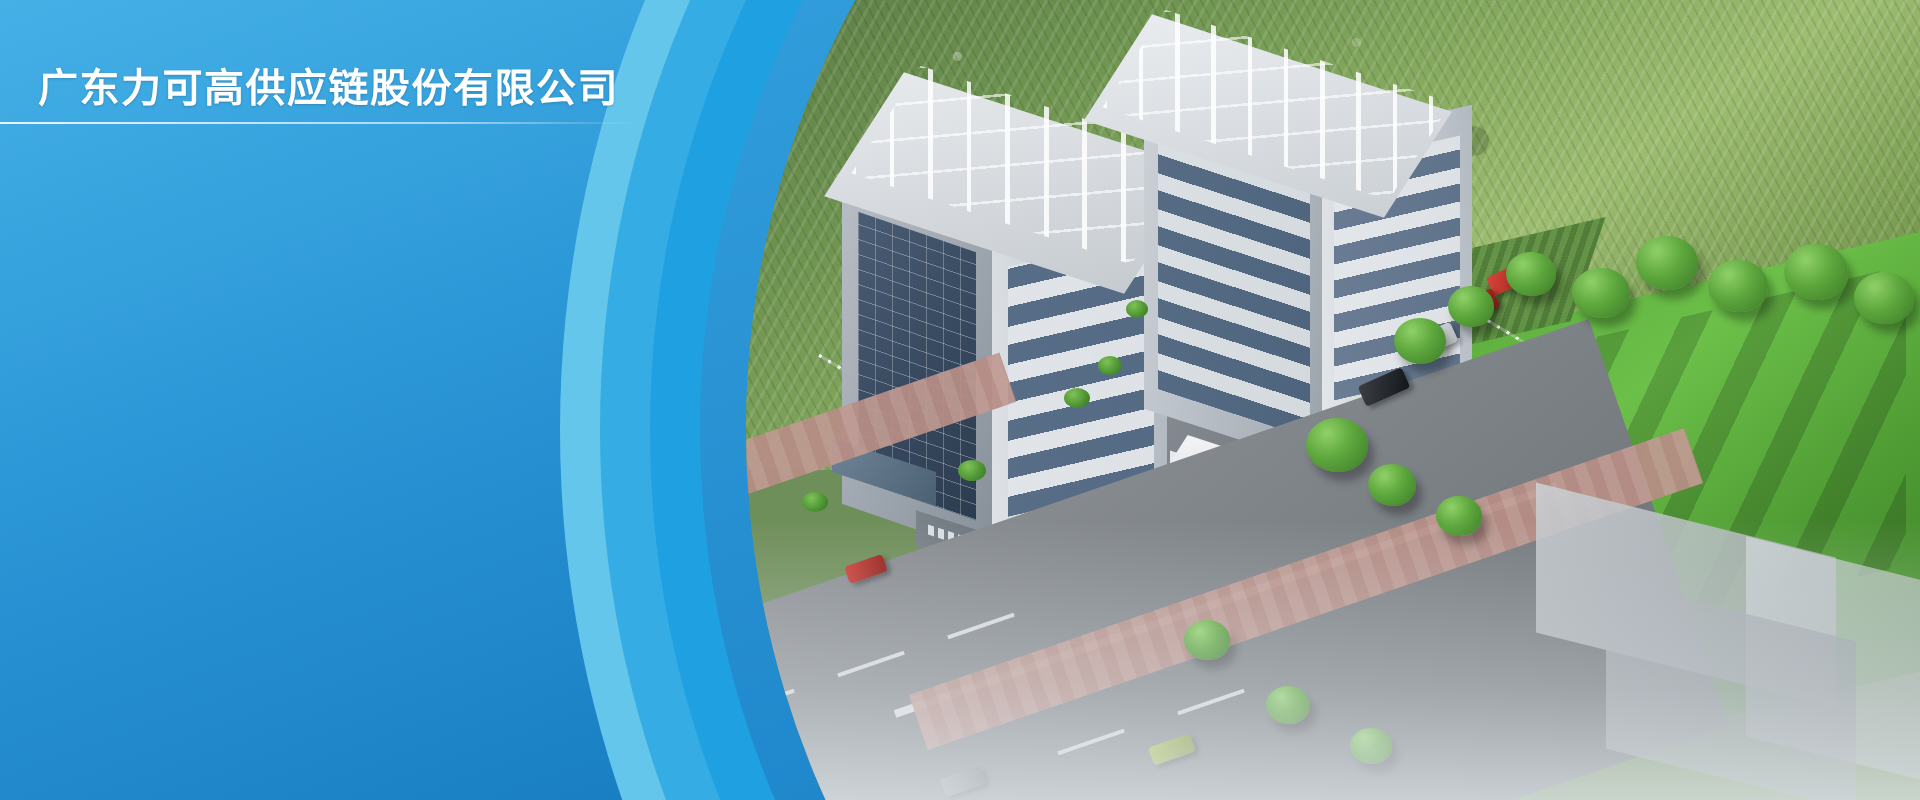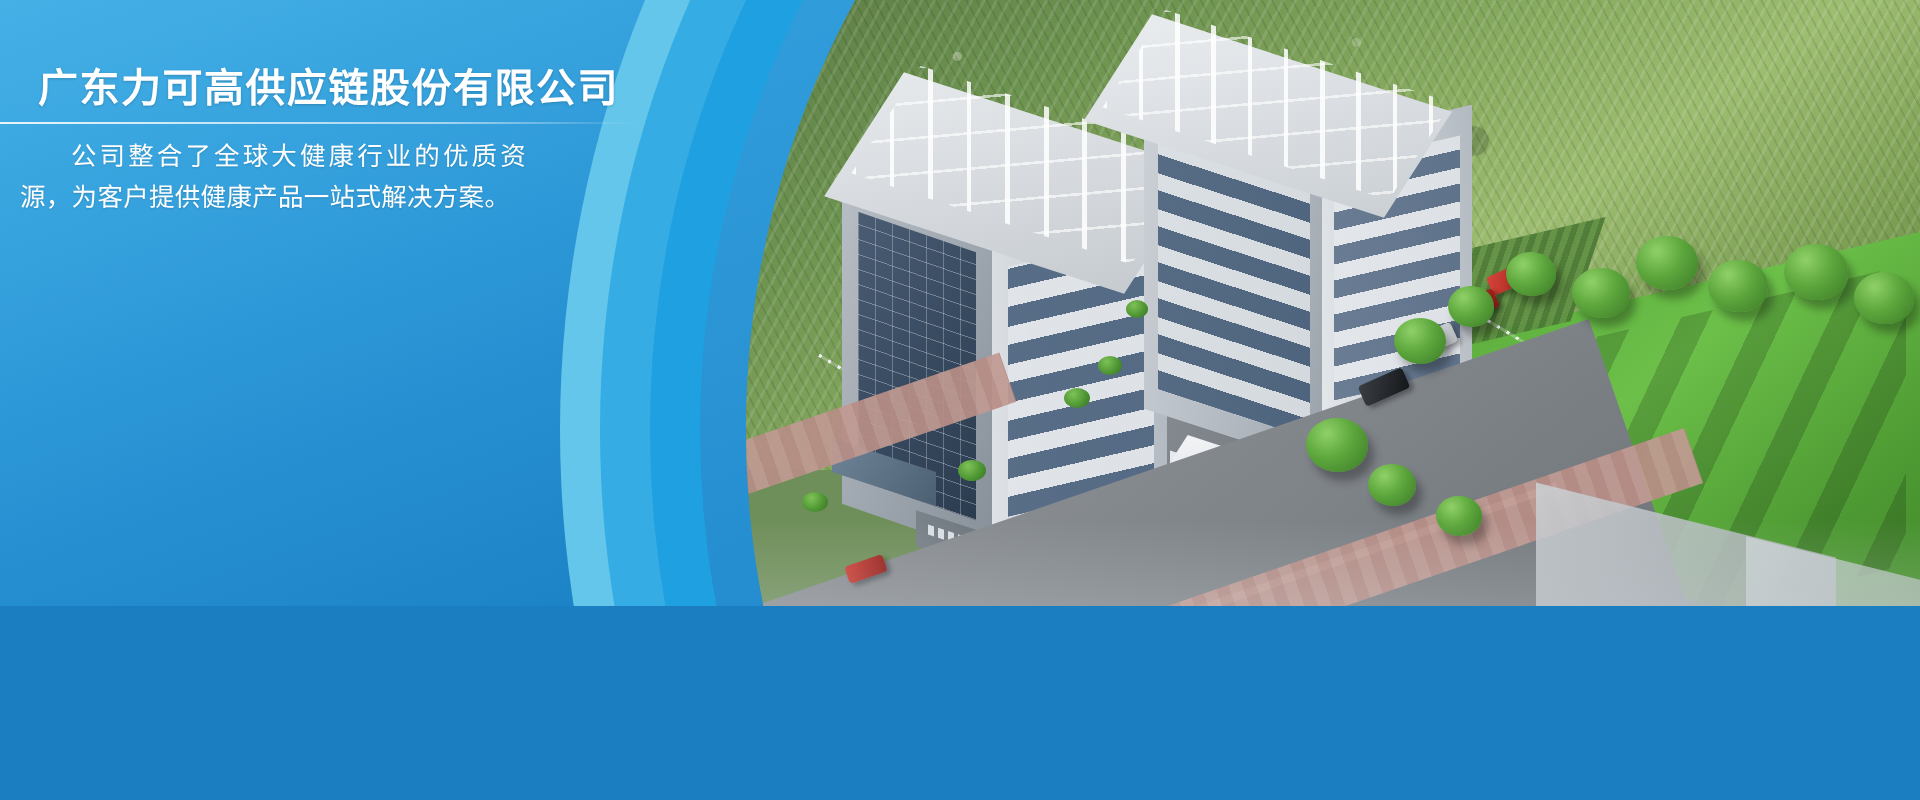--- a/index.html
+++ b/index.html
@@ -5,21 +5,21 @@
 <style>
   html,body{margin:0;padding:0;}
   body{
     width:1920px;height:800px;overflow:hidden;
     font-family:"Liberation Sans","DejaVu Sans",sans-serif;
     background:#1a7ec0;
   }
 
   #banner{
     position:relative;
-    width:1920px;height:606px;
+    width:1920px;height:800px;
     overflow:hidden;
     background:linear-gradient(160deg,#45b0e6 0%,#37a3de 18%,#2690d2 42%,#1c82c6 64%,#1474b6 82%,#0f6aa8 100%);
   }
 
   
   .arc{
     position:absolute;
     border-radius:50%;
     pointer-events:none;
   }
@@ -400,17 +400,16 @@
       <div class="sc" id="massing-3"></div>
 
       <div class="sc" id="haze"></div>
     </div>
   </div>
 
   <div id="text-panel">
     <div id="page-title">广东力可高供应链股份有限公司</div>
     <div id="title-rule"></div>
     <div id="body-text">
-      <p>公司整合了全球大健康行业的优质资源，为客户提供健康产品一站式解决方案。</p>
     </div>
   </div>
 
 </div>
 
 </body></html>

